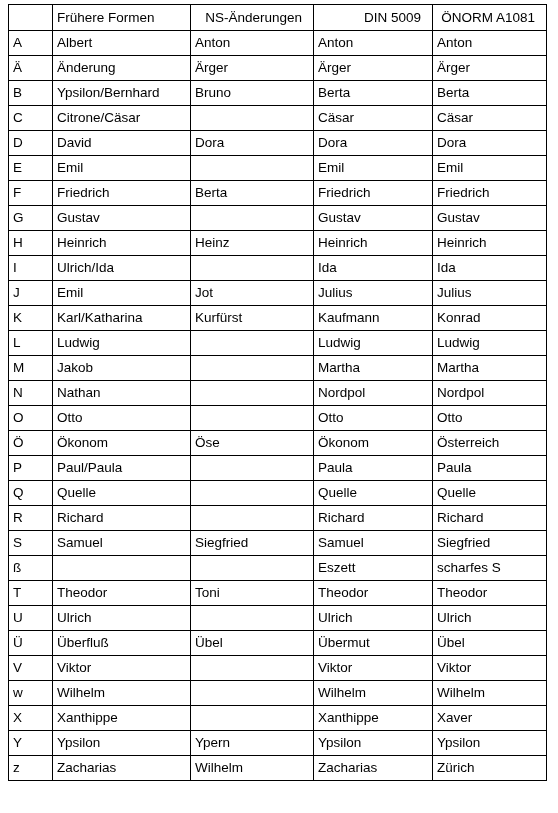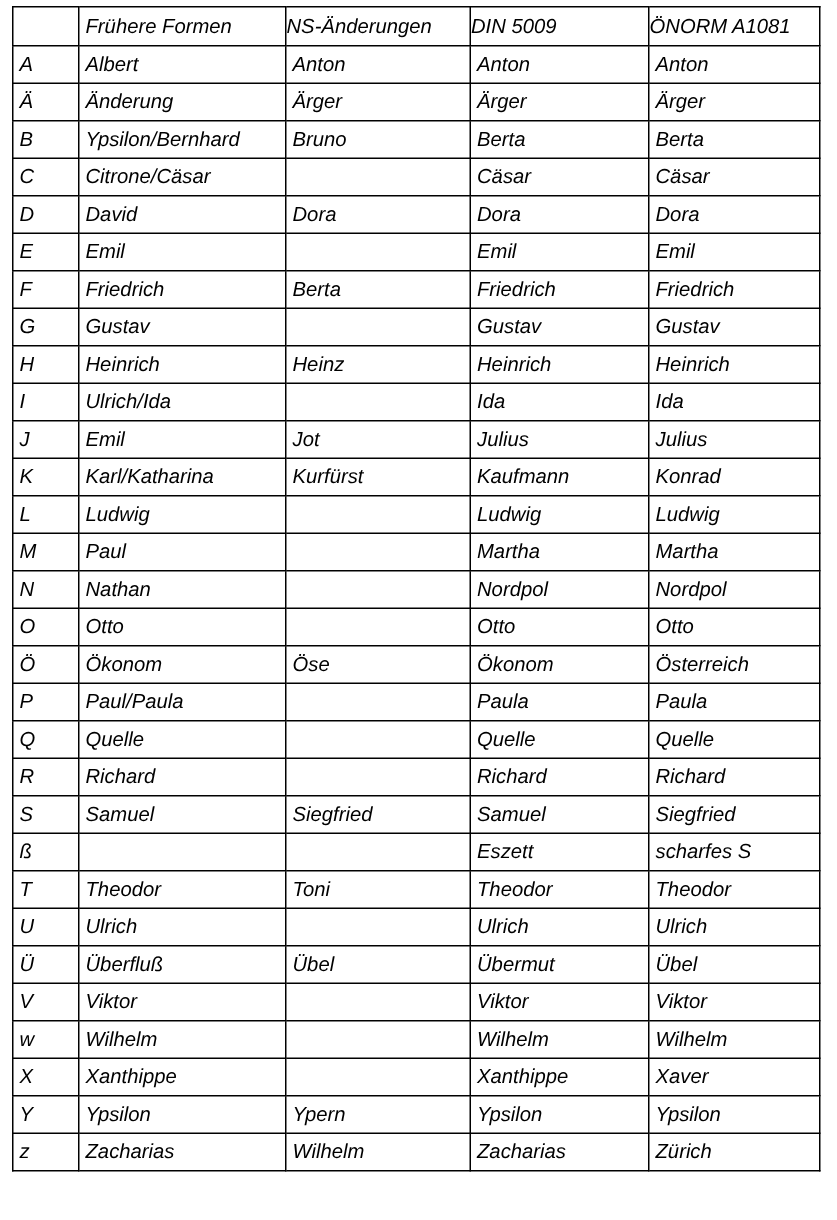--- a/index.html
+++ b/index.html
@@ -12,21 +12,20 @@
     height: 813px;
     font-family: "Liberation Sans", sans-serif;
     color: #000000;
     overflow: hidden;
   }
   .table-wrap {
     position: absolute;
     left: 8px;
     top: 4px;
     width: 538px;
-    font-style: italic;
   }
   table.spelling-table {
     border-collapse: collapse;
     table-layout: fixed;
     width: 538px;
     font-size: 13.5px;
     line-height: 1.15;
   }
   table.spelling-table col.c-letter   { width: 44px; }
   table.spelling-table col.c-old      { width: 138px; }
@@ -42,23 +41,23 @@
     vertical-align: middle;
     font-weight: normal;
     text-align: left;
     white-space: nowrap;
     overflow: hidden;
   }
   table.spelling-table thead th {
     height: 25px;
   }
   table.spelling-table thead th.center {
-    text-align: left;
+    text-align: right;
     padding-left: 0;
-    padding-right: 0;
+    padding-right: 11px;
   }
   table.spelling-table thead th.blank-corner {
     border-left: 1px solid #000000;
   }
   table.spelling-table td.letter-cell {
     text-align: left;
   }
 </style>
 </head>
 <body>
@@ -168,21 +167,21 @@
         </tr>
         <tr>
           <td class="letter-cell">L</td>
           <td>Ludwig</td>
           <td></td>
           <td>Ludwig</td>
           <td>Ludwig</td>
         </tr>
         <tr>
           <td class="letter-cell">M</td>
-          <td>Paul</td>
+          <td>Jakob</td>
           <td></td>
           <td>Martha</td>
           <td>Martha</td>
         </tr>
         <tr>
           <td class="letter-cell">N</td>
           <td>Nathan</td>
           <td></td>
           <td>Nordpol</td>
           <td>Nordpol</td>

